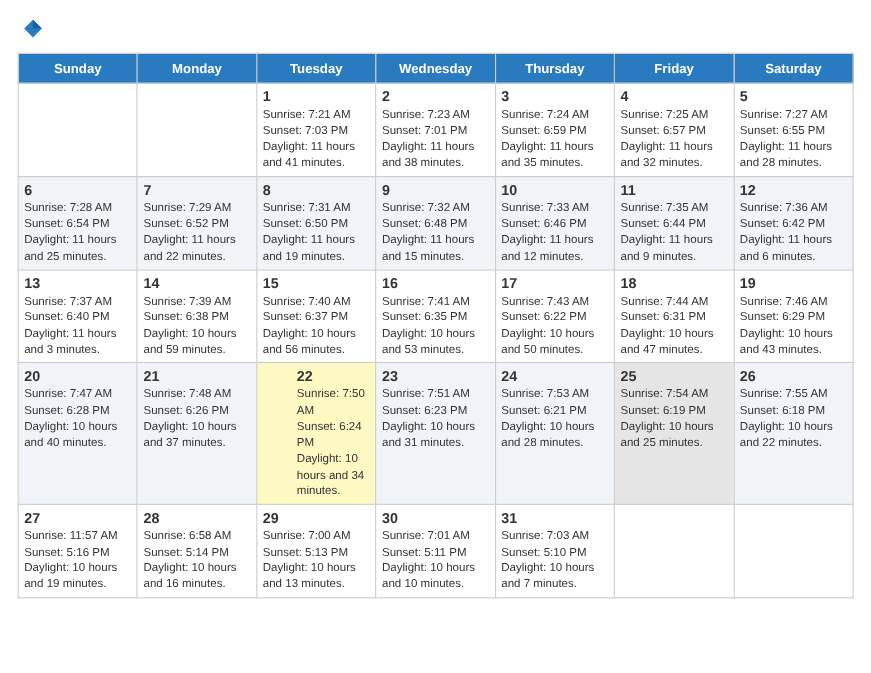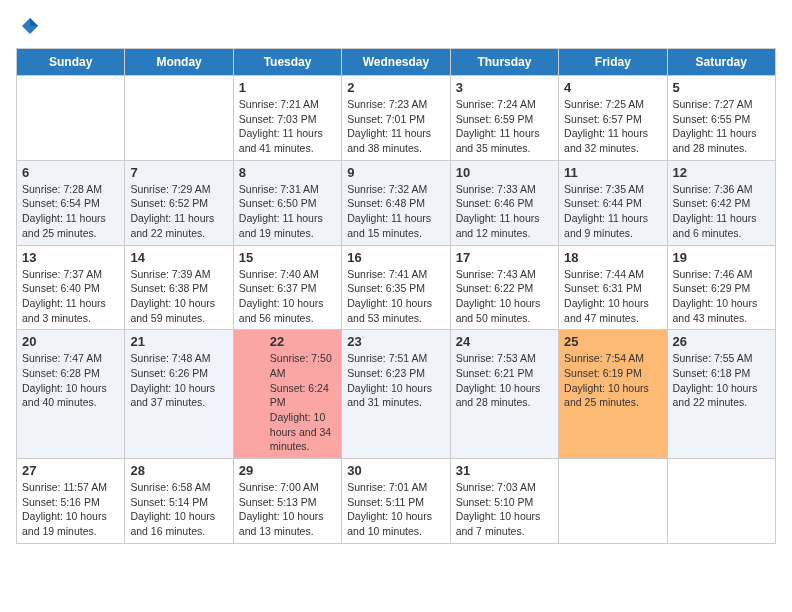--- a/index.html
+++ b/index.html
@@ -242,39 +242,39 @@
           <div class="day-info" style="white-space: pre-line;">Sunrise: 7:47 AM
 Sunset: 6:28 PM
 Daylight: 10 hours and 40 minutes.</div>
         </td>
         <td style="background: rgb(240, 244, 248);">
           <div class="day-number">21</div>
           <div class="day-info" style="white-space: pre-line;">Sunrise: 7:48 AM
 Sunset: 6:26 PM
 Daylight: 10 hours and 37 minutes.</div>
         </td>
-        <td style="background: #fca5a5; padding-left: 36px;">
+        <td style="background: #fef9c3; padding-left: 36px;">
           <div class="day-number">22</div>
           <div class="day-info" style="white-space: pre-line;">Sunrise: 7:50 AM
 Sunset: 6:24 PM
 Daylight: 10 hours and 34 minutes.</div>
         </td>
         <td style="background: rgb(240, 244, 248);">
           <div class="day-number">23</div>
           <div class="day-info" style="white-space: pre-line;">Sunrise: 7:51 AM
 Sunset: 6:23 PM
 Daylight: 10 hours and 31 minutes.</div>
         </td>
         <td style="background: rgb(240, 244, 248);">
           <div class="day-number">24</div>
           <div class="day-info" style="white-space: pre-line;">Sunrise: 7:53 AM
 Sunset: 6:21 PM
 Daylight: 10 hours and 28 minutes.</div>
         </td>
-        <td style="background: #fdba74;">
+        <td style="background: #e5e5e5;">
           <div class="day-number">25</div>
           <div class="day-info" style="white-space: pre-line;">Sunrise: 7:54 AM
 Sunset: 6:19 PM
 Daylight: 10 hours and 25 minutes.</div>
         </td>
         <td style="background: rgb(240, 244, 248); margin-left: 35px;">
           <div class="day-number">26</div>
           <div class="day-info" style="white-space: pre-line;">Sunrise: 7:55 AM
 Sunset: 6:18 PM
 Daylight: 10 hours and 22 minutes.</div>

